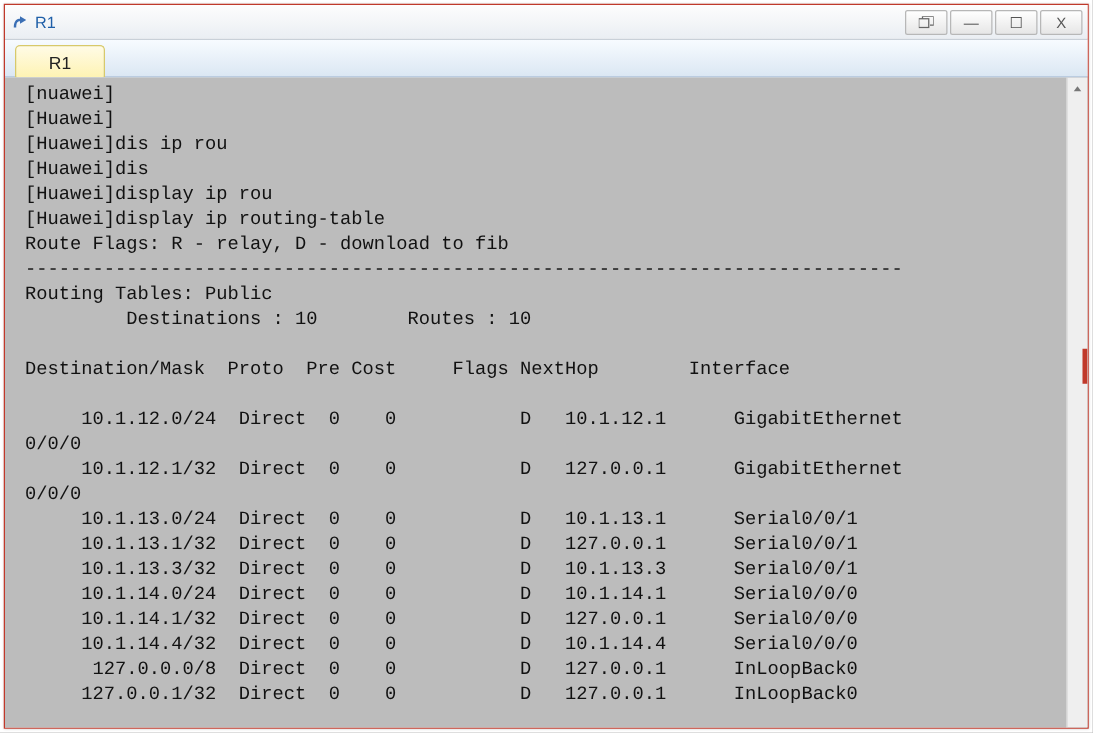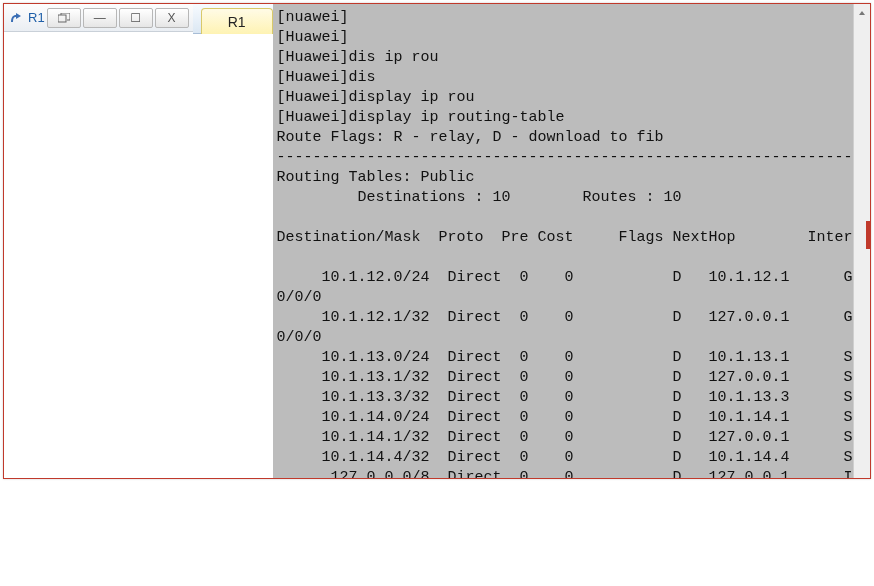--- a/index.html
+++ b/index.html
@@ -4,24 +4,24 @@
 <style>
   * { box-sizing: border-box; }
   html, body { margin: 0; padding: 0; }
   body {
     font-family: "Segoe UI", Tahoma, sans-serif;
     background: #fff;
     padding: 3px;
   }
   .window {
     width: 868px;
-    height: 476px;
+    height: 580px;
     border: 1px solid #c0392b;
     display: flex;
-    flex-direction: row;
+    flex-direction: column;
     background: #fff;
     box-shadow: 0 0 2px rgba(0,0,0,0.2);
   }
   .titlebar {
     height: 28px;
     background: linear-gradient(to bottom, #fdfdfd, #eaeef3);
     border-bottom: 1px solid #c9d0d8;
     display: flex;
     align-items: center;
     padding: 0 4px;
@@ -80,21 +80,21 @@
   }
   .term-wrap {
     flex: 1;
     position: relative;
     overflow: hidden;
     background: #bcbcbc;
   }
   .terminal {
     position: absolute;
     inset: 0 18px 0 0;
-    padding: 4px 4px;
+    padding: 4px 16px;
     font-family: "Courier New", monospace;
     font-size: 15px;
     line-height: 20px;
     color: #111;
     white-space: pre;
     overflow: hidden;
   }
   .scrollbar {
     position: absolute;
     right: 0; top: 0; bottom: 0;

